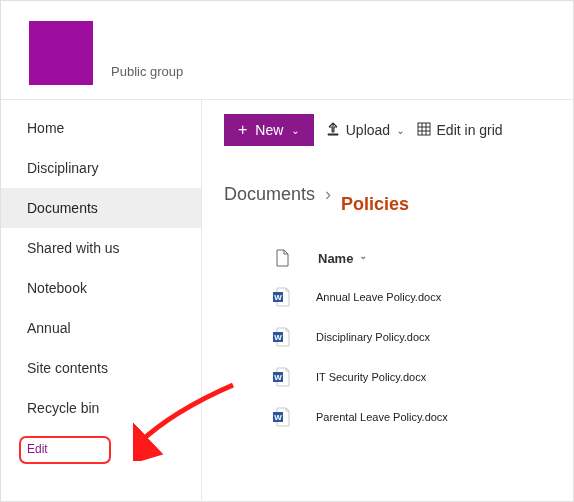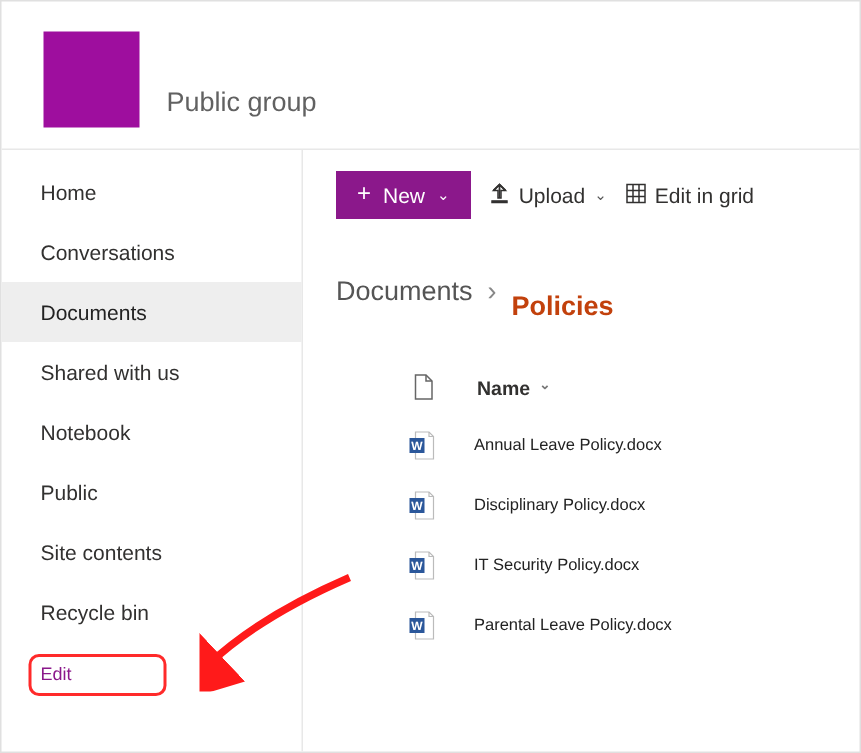--- a/index.html
+++ b/index.html
@@ -1,19 +1,19 @@
 <!DOCTYPE html>
 <html><head>
 <meta charset="utf-8">
 <style>
 * { box-sizing: border-box; margin: 0; padding: 0; }
 body { font-family: "Segoe UI", Arial, sans-serif; font-size: 14px; color: #323130; background: #fff; width: 574px; height: 502px; overflow: hidden; border: 1px solid #e0e0e0; position: relative; }
 .header { display: flex; align-items: flex-end; padding: 20px 0 14px 28px; border-bottom: 1px solid #e8e8e8; }
 .logo { width: 64px; height: 64px; background: #9e0e9e; margin-right: 18px; }
-.group-label { color: #616161; font-size: 18px; margin-bottom: 6px; }
+.group-label { color: #616161; font-size: 13px; margin-bottom: 6px; }
 .layout { display: flex; height: calc(100% - 99px); }
 .sidebar { width: 201px; border-right: 1px solid #e8e8e8; padding-top: 8px; }
 .sidebar-item { padding: 12px 14px 12px 26px; cursor: pointer; font-size: 14px; color: #323130; position: relative; }
 .sidebar-item.active { background: #eee; color: #222; }
 .sidebar-item.edit { color: #8b188b; font-size: 12px; padding-top: 14px; padding-bottom: 14px; }
 .highlight-box { position: absolute; border: 2px solid #ff2a2a; border-radius: 7px; padding: 4px 10px; left: 18px; top: 435px; pointer-events: none; }
 .main { flex: 1; padding: 14px 8px 0 22px; }
 .toolbar { display: flex; align-items: center; gap: 12px; margin-bottom: 28px; }
 .btn-new { background: #8b188b; color: #fff; border: none; padding: 7px 14px; font-size: 14px; display: flex; align-items: center; gap: 8px; cursor: pointer; }
 .btn-new .plus { font-size: 16px; font-weight: 300; }
@@ -39,25 +39,25 @@
 <body>
 
 <div class="header">
   <div class="logo"></div>
   <div class="group-label">Public group</div>
 </div>
 
 <div class="layout">
   <div class="sidebar">
     <div class="sidebar-item"><span>Home</span></div>
-    <div class="sidebar-item"><span>Conversations</span></div>
+    <div class="sidebar-item"><span>Disciplinary</span></div>
     <div class="sidebar-item active"><span>Documents</span></div>
     <div class="sidebar-item"><span>Shared with us</span></div>
     <div class="sidebar-item"><span>Notebook</span></div>
-    <div class="sidebar-item"><span>Public</span></div>
+    <div class="sidebar-item"><span>Annual</span></div>
     <div class="sidebar-item"><span>Site contents</span></div>
     <div class="sidebar-item"><span>Recycle bin</span></div>
     <div class="sidebar-item edit"><span>Edit</span></div>
   </div>
 
   <div class="main">
     <div class="toolbar">
       <button class="btn-new">
         <span class="plus">+</span>
         <span>New</span>

